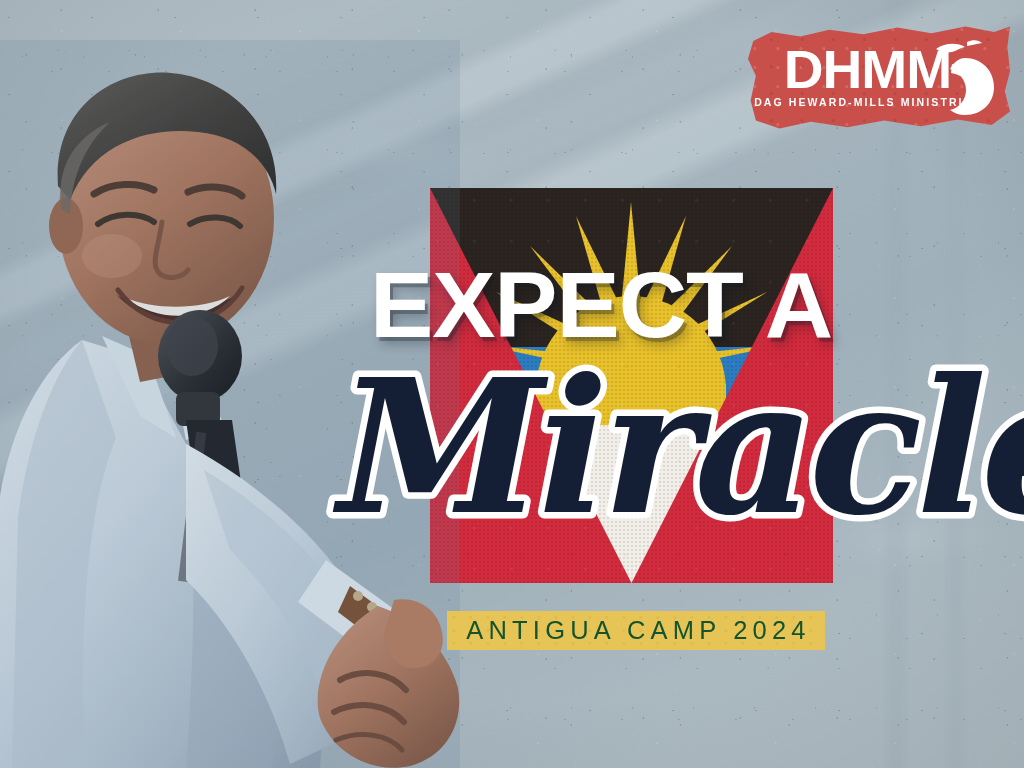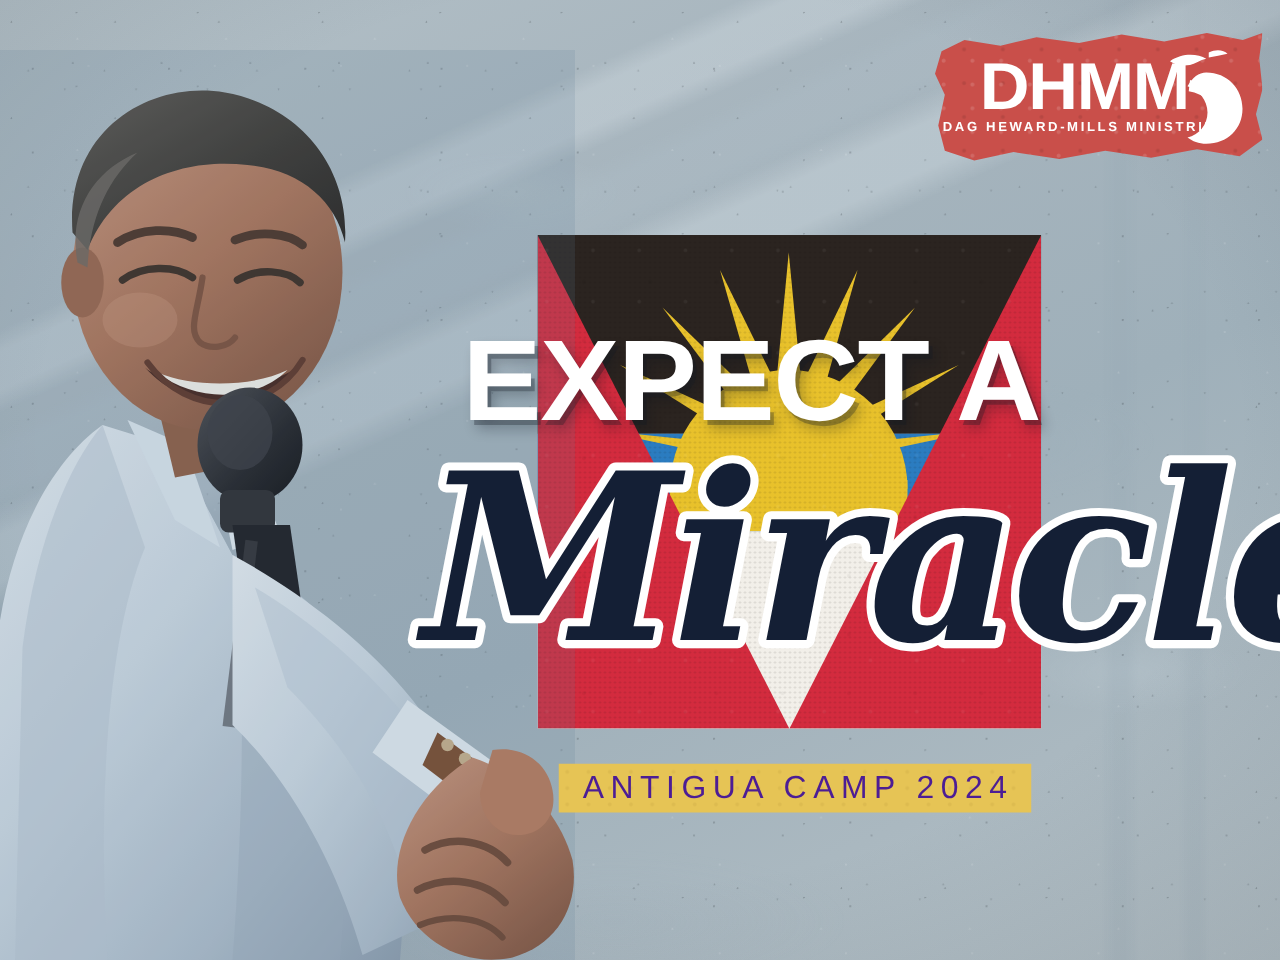--- a/index.html
+++ b/index.html
@@ -225,21 +225,21 @@
     opacity:.14;
     background-image: radial-gradient(circle at 40% 50%, rgba(120,90,20,.6) 1px, transparent 2px);
     background-size: 17px 13px;
   }
   .banner-text {
     position: relative;
     font-family: "Liberation Sans", sans-serif;
     font-weight: 400;
     font-size: 25.5px;
     letter-spacing: 5.2px;
-    color: #4c1d95;
+    color: #14532d;
     white-space: nowrap;
     padding-left: 5px;
   }
 </style>
 </head>
 <body>
 
 <div class="poster">
 
   <div class="bg-base"></div>

